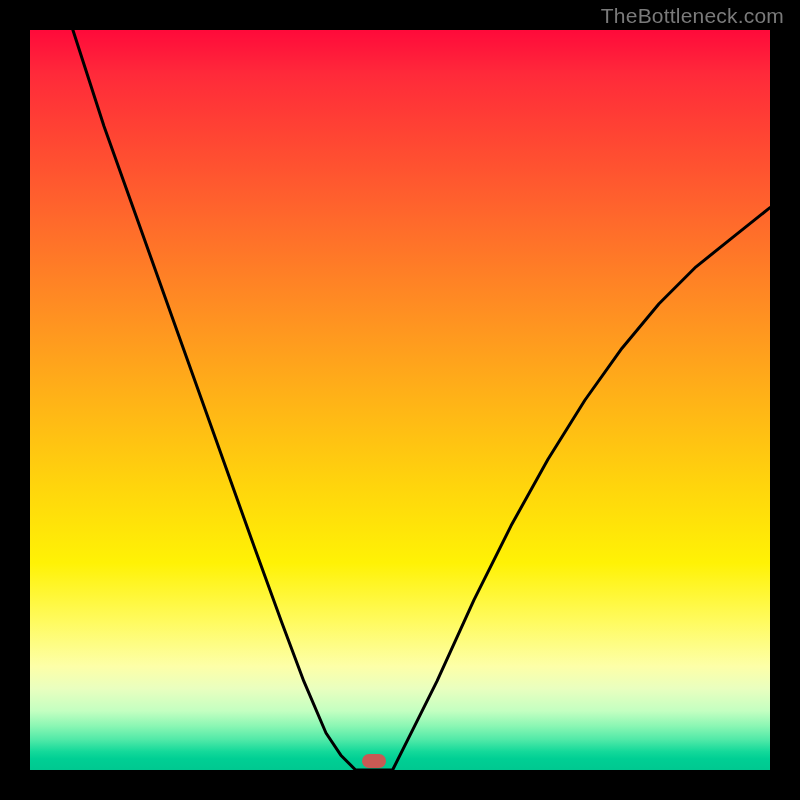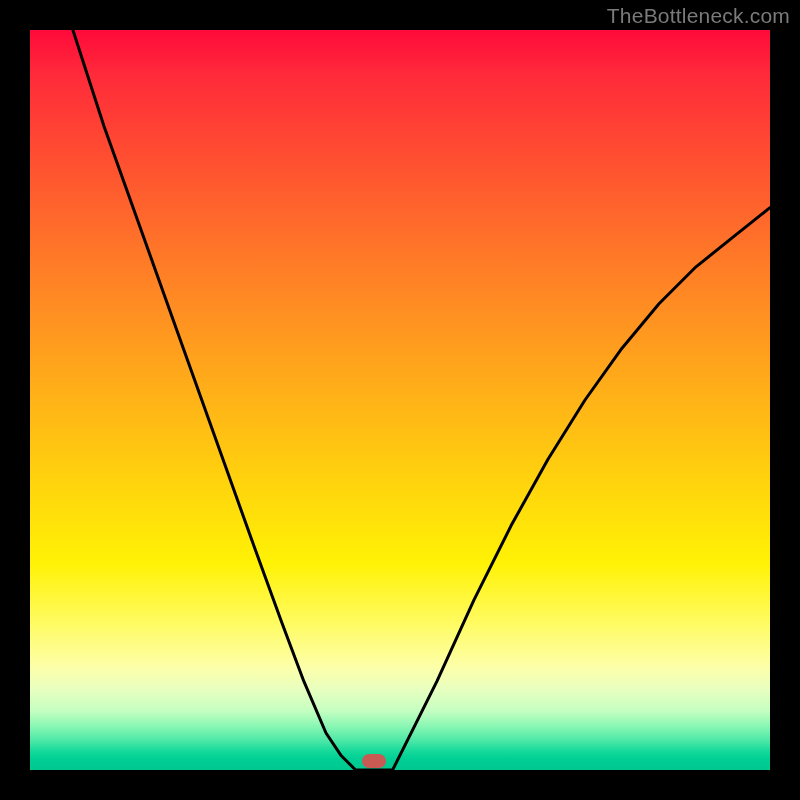--- a/index.html
+++ b/index.html
@@ -40,21 +40,21 @@
       #8cf7b4 94%,
       #4de8a7 96%,
       #14d99a 97.5%,
       #00cf94 98.5%,
       #00c890 100%
     );
   }
   .watermark {
     position: absolute;
     top: 4px;
-    right: 10px;
+    right: 16px;
     color: #7a7a7a;
     font-size: 21px;
     font-weight: 500;
     letter-spacing: 0.2px;
     user-select: none;
   }
   .curve-svg {
     position: absolute;
     left: 0;
     top: 0;

